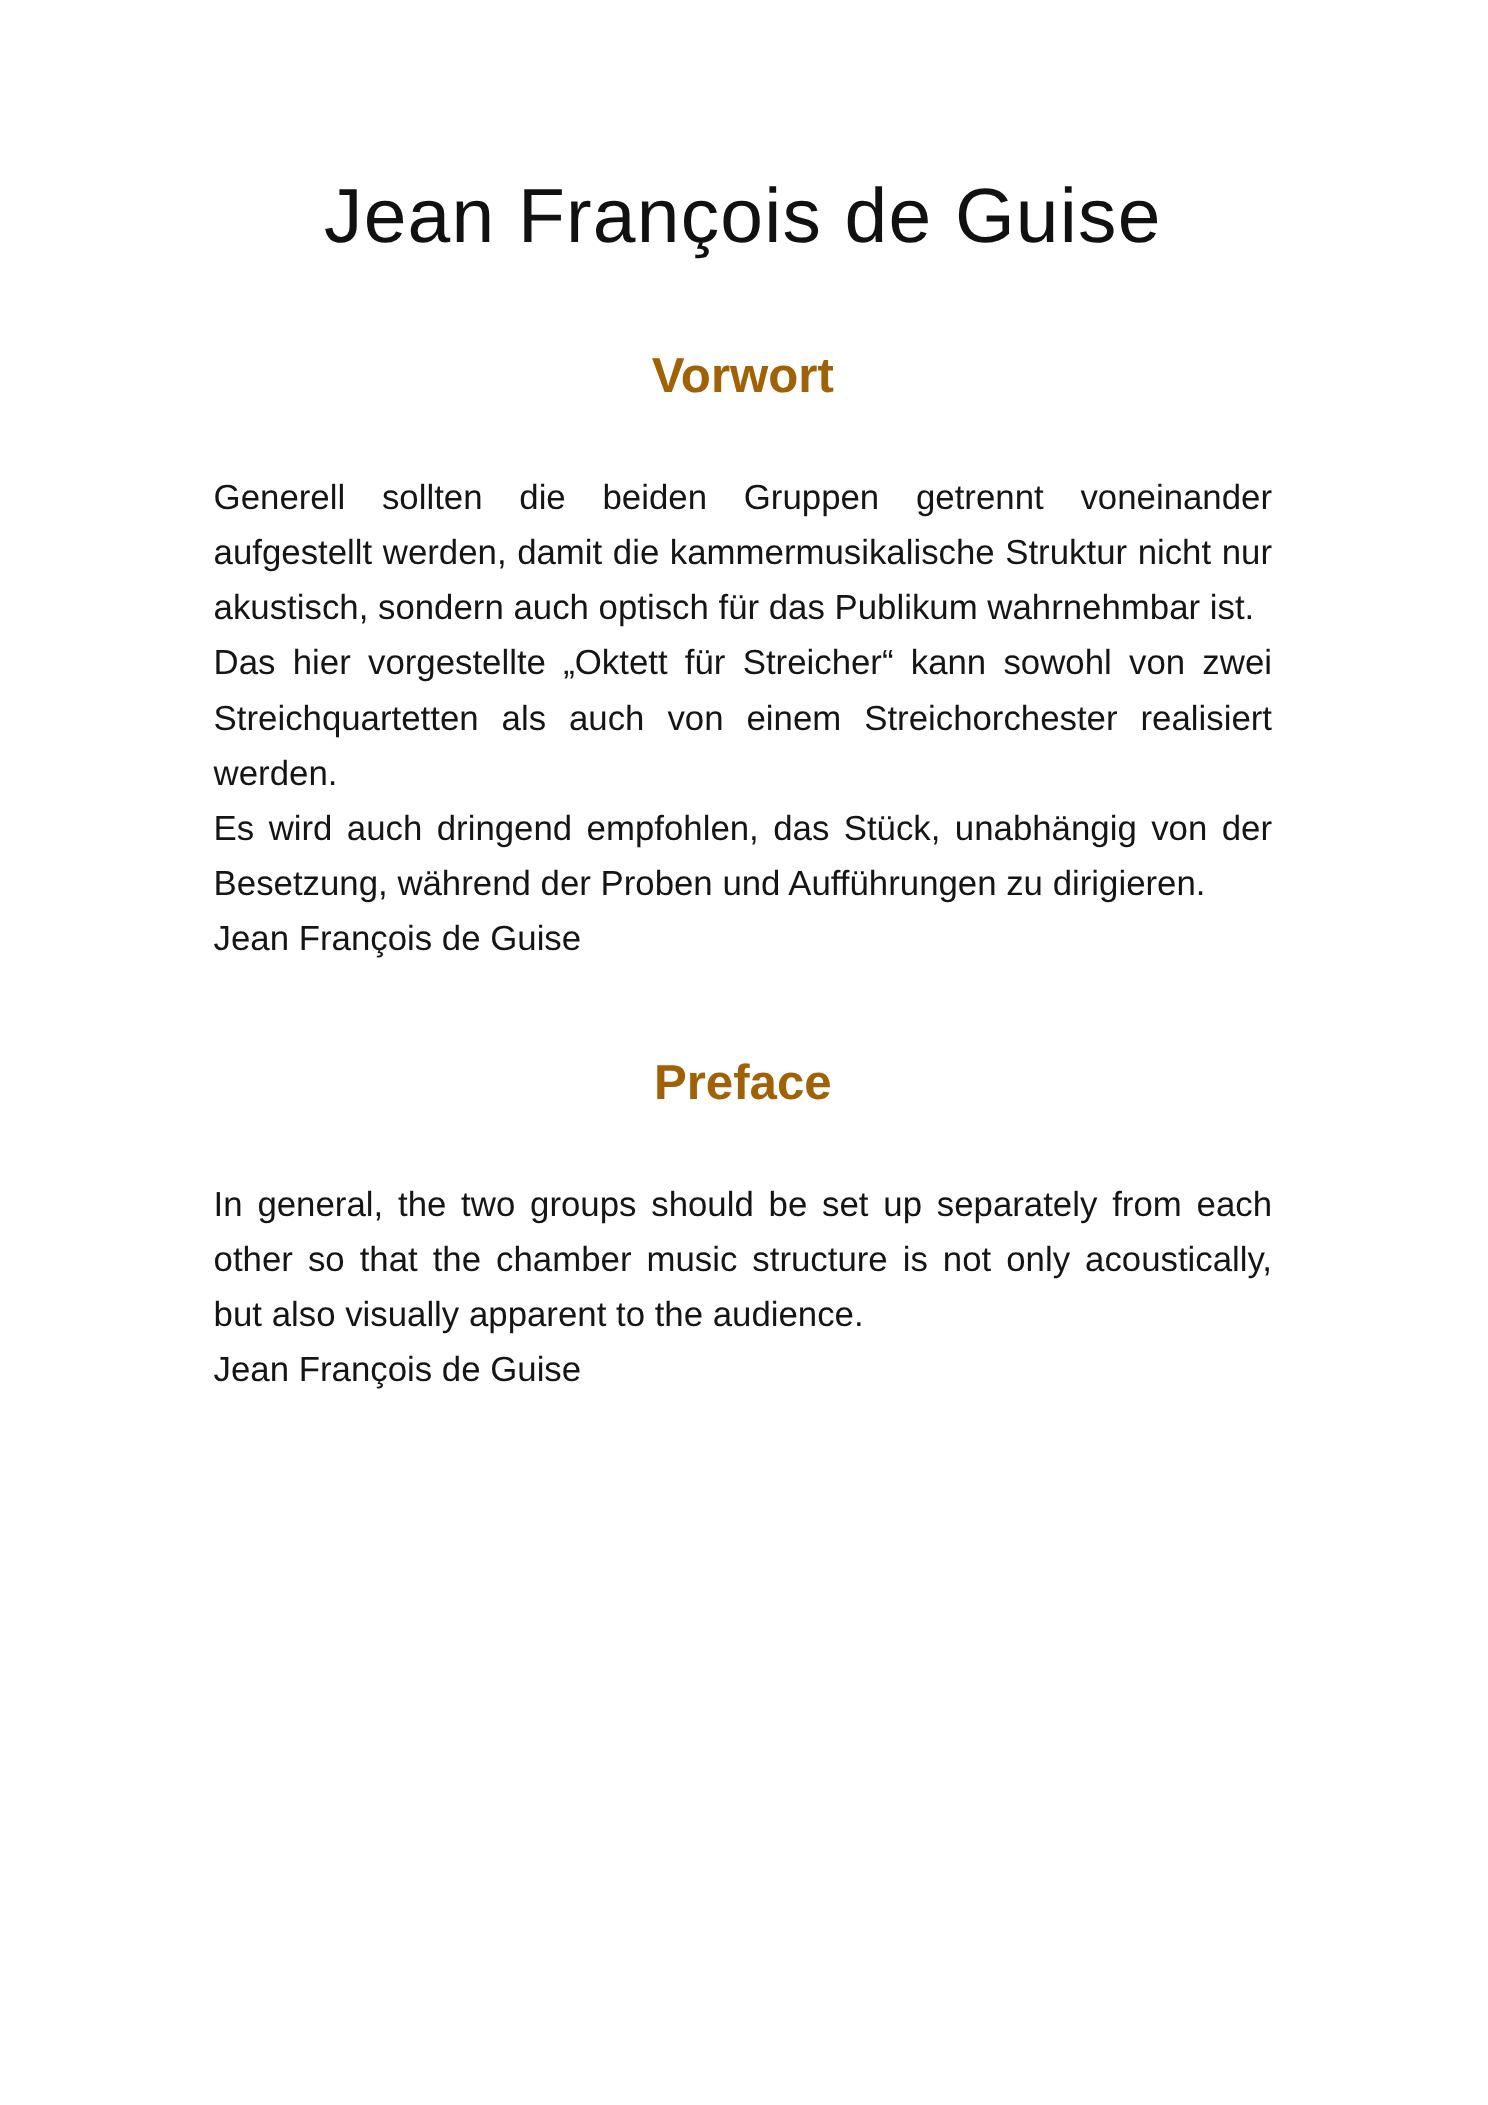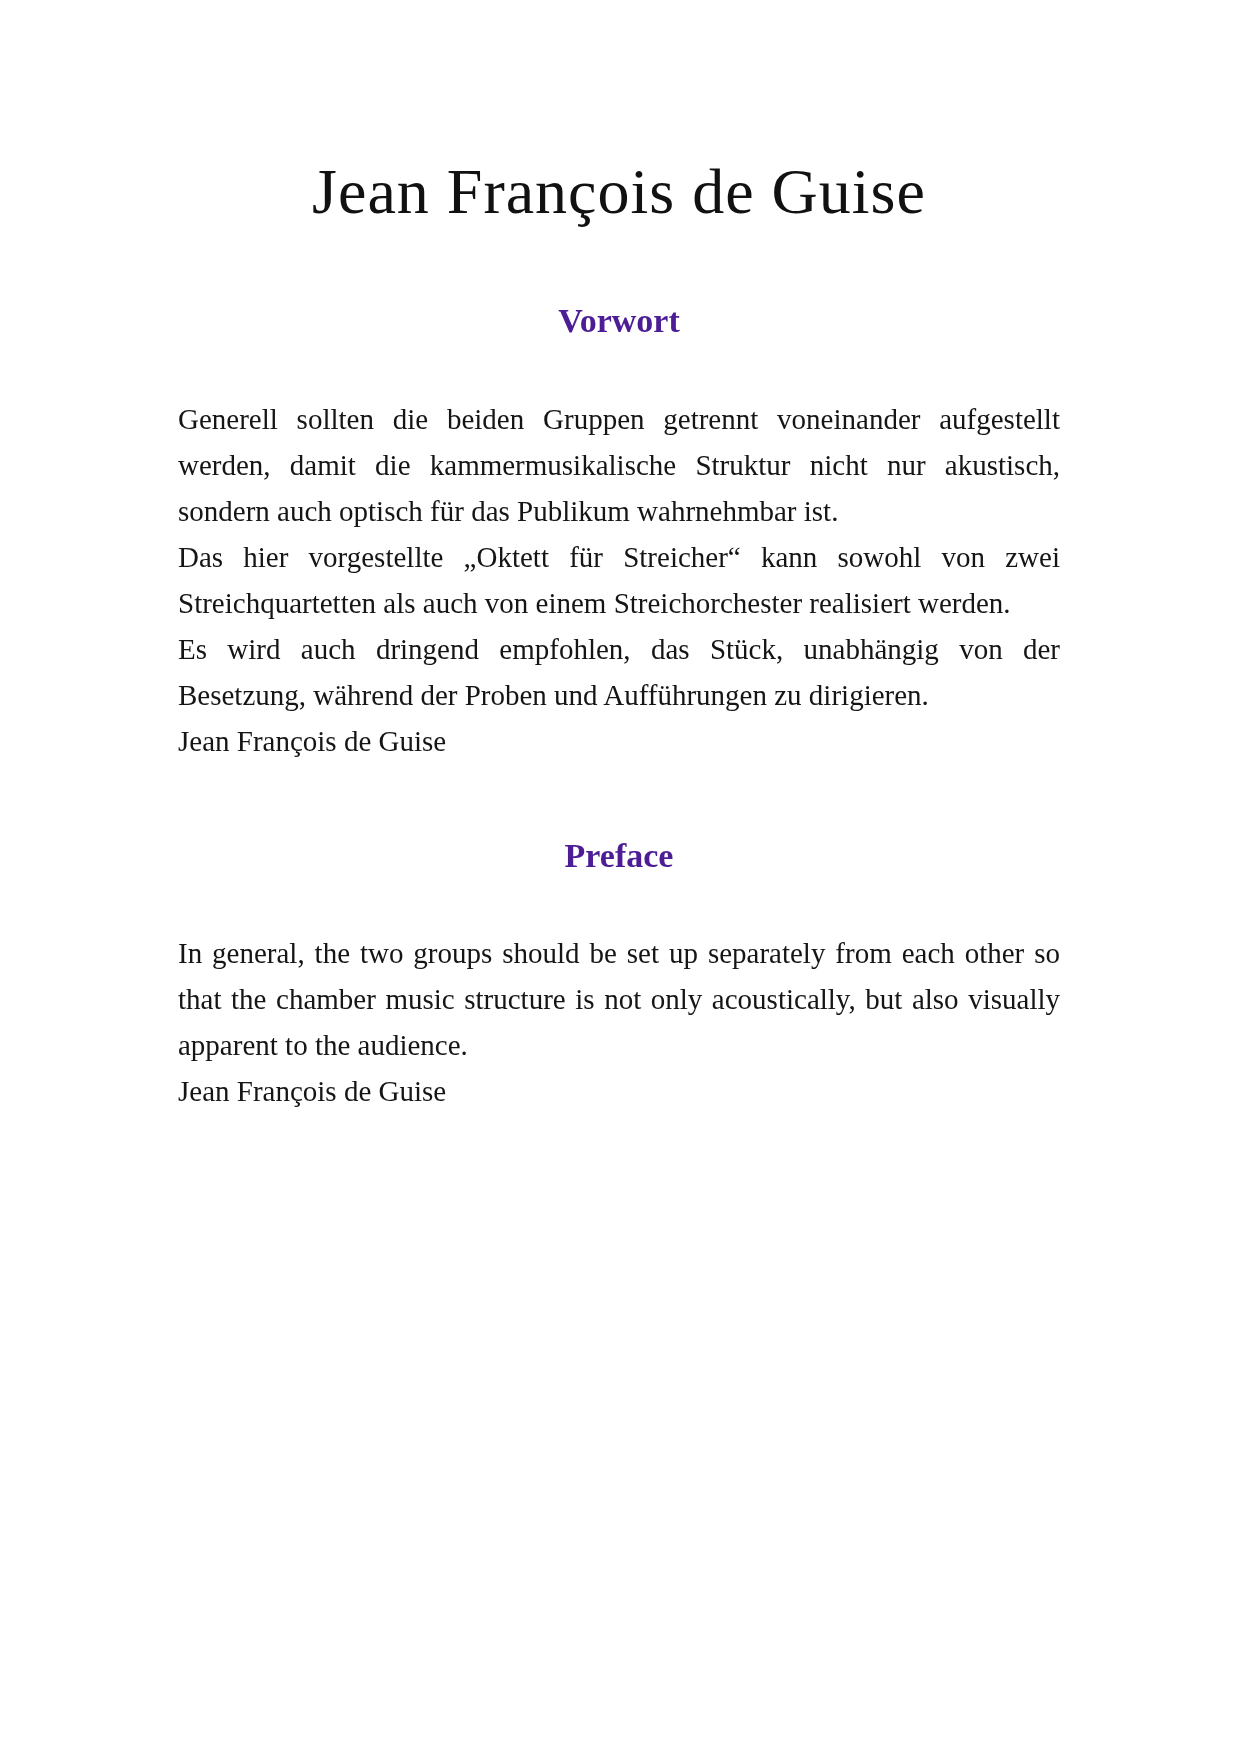--- a/index.html
+++ b/index.html
@@ -6,42 +6,42 @@
     margin: 0;
     padding: 0;
     background: #ffffff;
   }
   .page {
     position: relative;
     width: 1240px;
     height: 1754px;
     background: #ffffff;
     color: #1a1a1a;
-    font-family: Liberation Serif, serif;
+    font-family: Liberation Sans, sans-serif;
     overflow: hidden;
     box-sizing: border-box;
-    padding: 12px 180px 0 178px;
+    padding: 0 180px 0 178px;
   }
   .doc-title {
     margin: 142px 0 0 0;
     font-size: 64px;
     font-weight: normal;
     line-height: 1.2;
     text-align: center;
     letter-spacing: 1px;
     color: #111111;
     white-space: nowrap;
   }
   .section-heading {
     margin: 70px 0 0 0;
-    font-size: 34px;
+    font-size: 41px;
     font-weight: bold;
     line-height: 1.2;
     text-align: center;
-    color: #4c1d95;
+    color: #a16207;
   }
   .section-heading.second {
     margin-top: 72px;
   }
   .section-body {
     margin-top: 54px;
   }
   .section-body p {
     margin: 0;
     font-size: 29px;

